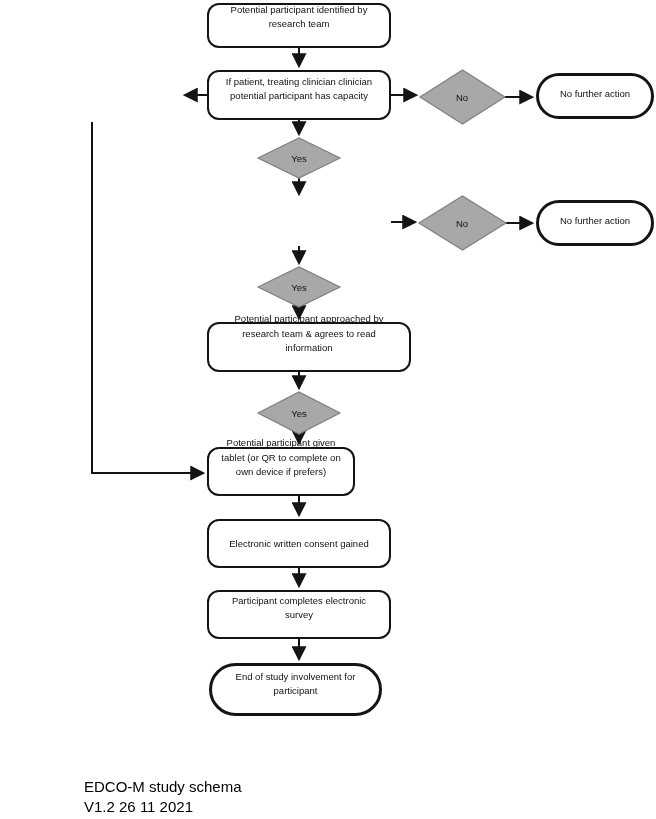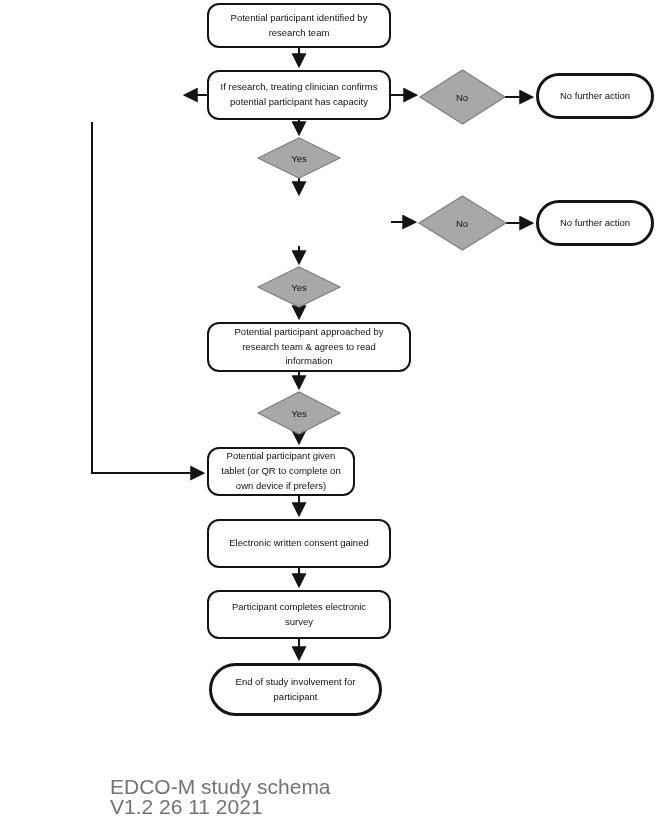--- a/index.html
+++ b/index.html
@@ -26,26 +26,26 @@
     stroke: #7f7f7f;
     stroke-width: 1.2;
   }
   .node {
     position: absolute;
     box-sizing: border-box;
     border: 2px solid #141414;
     border-radius: 12px;
     background: #ffffff;
     display: flex;
-    align-items: center;
+    align-items: flex-end;
     justify-content: center;
     text-align: center;
     font-size: 9.5px;
     line-height: 1.55;
-    padding: 3px 9px;
+    padding: 14px 9px;
   }
   .terminal {
     border-width: 3.5px;
     border-radius: 27px;
   }
   .diamond-label {
     position: absolute;
     transform: translate(-50%, -50%);
     font-size: 9.5px;
     white-space: nowrap;
@@ -64,24 +64,23 @@
   .n-end        { left: 209px; top: 663px; width: 173px; height: 53px; }
   .l-no1  { left: 462px; top:  97px; }
   .l-no2  { left: 462px; top: 223px; }
   .l-yes1 { left: 299px; top: 158px; }
   .l-yes2 { left: 299px; top: 287px; }
   .l-yes3 { left: 299px; top: 413px; }
   .caption {
     position: absolute;
     left: 84px;
     top: 777px;
-    font-size: 21px;
+    font-size: 15px;
     line-height: 20px;
-    color: #737373;
-    margin-left: 26px;
+    color: #000000;
   }
 </style>
 </head>
 <body>
 
 <div class="canvas">
 
   <svg class="connectors" viewBox="0 0 656 819" xmlns="http://www.w3.org/2000/svg">
     <defs>
       <marker id="arrow" viewBox="0 0 10 10" refX="8.5" refY="5" markerWidth="7.5" markerHeight="7.5" orient="auto-start-reverse">
@@ -112,21 +111,21 @@
     <polygon class="diamond" points="258,287 299,267 340,287 299,307" fill="#a8a8a8"></polygon>
     <polygon class="diamond" points="258,413 299,392 340,413 299,434" fill="#a8a8a8"></polygon>
   </svg>
 
   <div class="node n-start">
     <span>Potential participant identified by research team</span>
   </div>
 
 
   <div class="node n-capacity">
-    <span>If research, treating clinician confirms potential participant has capacity</span>
+    <span>If patient, treating clinician clinician potential participant has capacity</span>
   </div>
 
   <div class="node terminal n-noaction1">
     <span>No further action</span>
   </div>
 
 
   <div class="node terminal n-noaction2">
     <span>No further action</span>
   </div>

